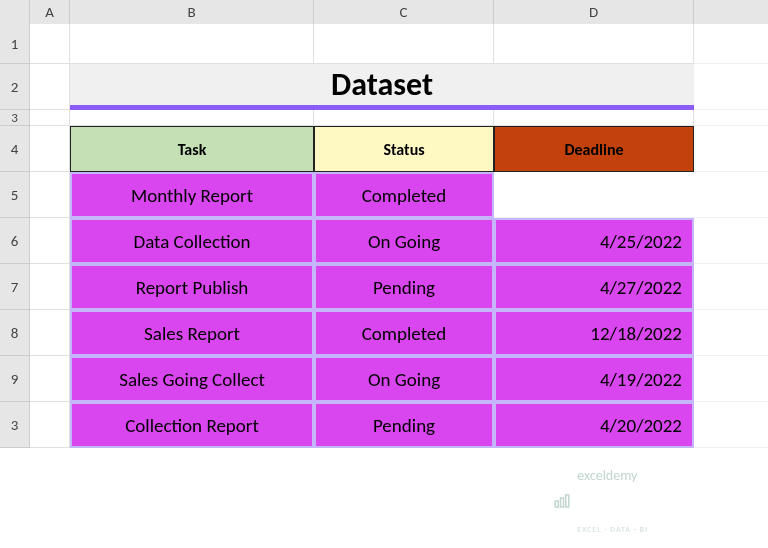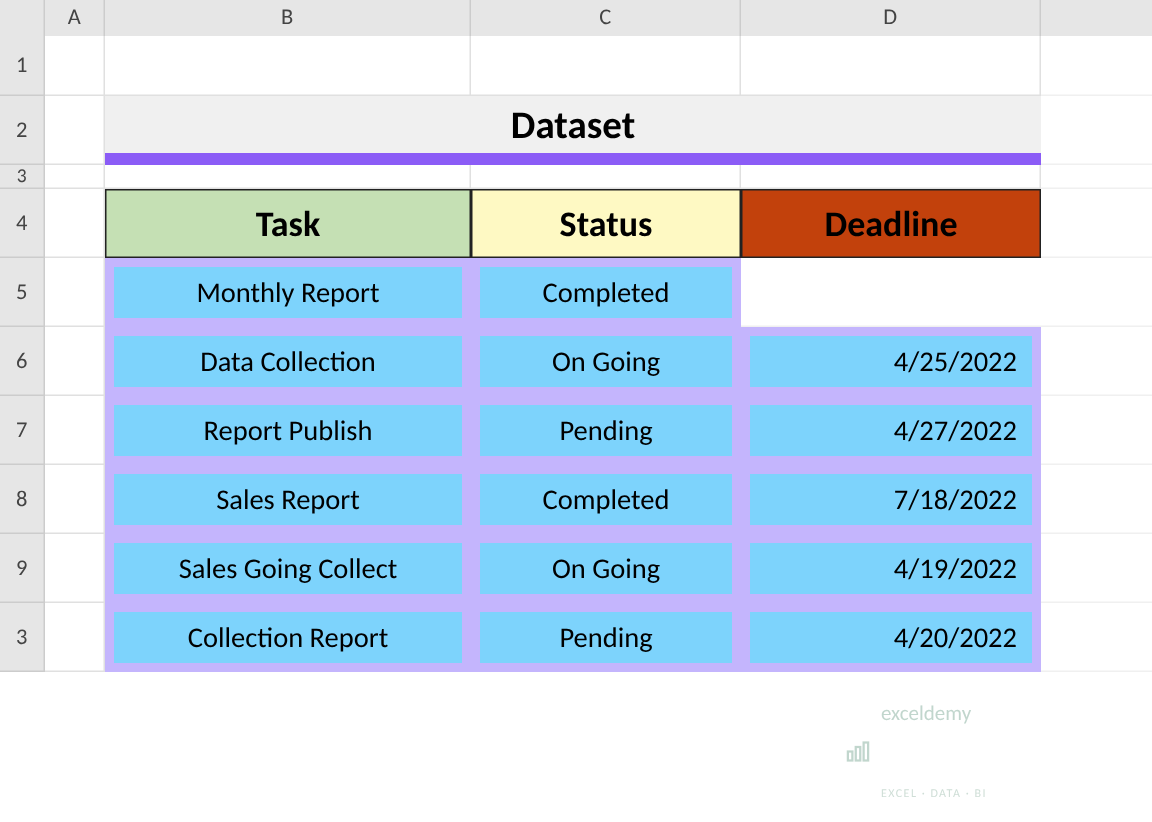--- a/index.html
+++ b/index.html
@@ -66,50 +66,50 @@
   .r2 { height: 46px; }
   .r3 { height: 16px; }
   .rN { height: 46px; }
   .rowh.r3 { font-size:13px; }
 
   
   .title-cell {
     flex: 0 0 624px;
     background: #f0f0f0;
     font-weight: bold;
-    font-size: 26px;
+    font-size: 32px;
     display:flex; align-items:center; justify-content:center;
-    border-bottom: 8px solid #8b5cf6;
+    border-bottom: 5px solid #8b5cf6;
   }
 
   
   .th {
     font-weight: bold;
-    font-size: 24px;
+    font-size: 16px;
     display:flex; align-items:center; justify-content:center;
     border: 1px solid #222;
   }
   .th-task { background:#c5e0b4; }
   .th-status { background:#fef9c3; }
   .th-deadline { background:#c2410c; }
 
   
   .td {
     font-size: 19px;
     display:flex; align-items:center;
-    border: 6px solid #c4b5fd;
-    background:#7dd3fc;
+    border: 2px solid #c4b5fd;
+    background:#d946ef;
     padding: 12px 10px;
   }
   .td.center { justify-content:center; }
   .td.right { justify-content:flex-end; }
 
   .watermark {
     position:absolute;
-    right: 110px;
+    right: 120px;
     bottom: 14px;
     font-size: 14px;
     color: #b7cfc5;
     display:flex;
     align-items:center;
     gap:6px;
     opacity:0.85;
   }
   .watermark .wm-sub {
     font-size:8px;
@@ -199,21 +199,21 @@
     <div class="td center colC rN">Pending</div>
     <div class="td right colD rN">4/27/2022</div>
     <div class="blank-area rN"></div>
   </div>
 
   <div class="body-row">
     <div class="rowh rN">8</div>
     <div class="cell colA rN"></div>
     <div class="td center colB rN">Sales Report</div>
     <div class="td center colC rN">Completed</div>
-    <div class="td right colD rN">7/18/2022</div>
+    <div class="td right colD rN">12/18/2022</div>
     <div class="blank-area rN"></div>
   </div>
 
   <div class="body-row">
     <div class="rowh rN">9</div>
     <div class="cell colA rN"></div>
     <div class="td center colB rN">Sales Going Collect</div>
     <div class="td center colC rN">On Going</div>
     <div class="td right colD rN">4/19/2022</div>
     <div class="blank-area rN"></div>

